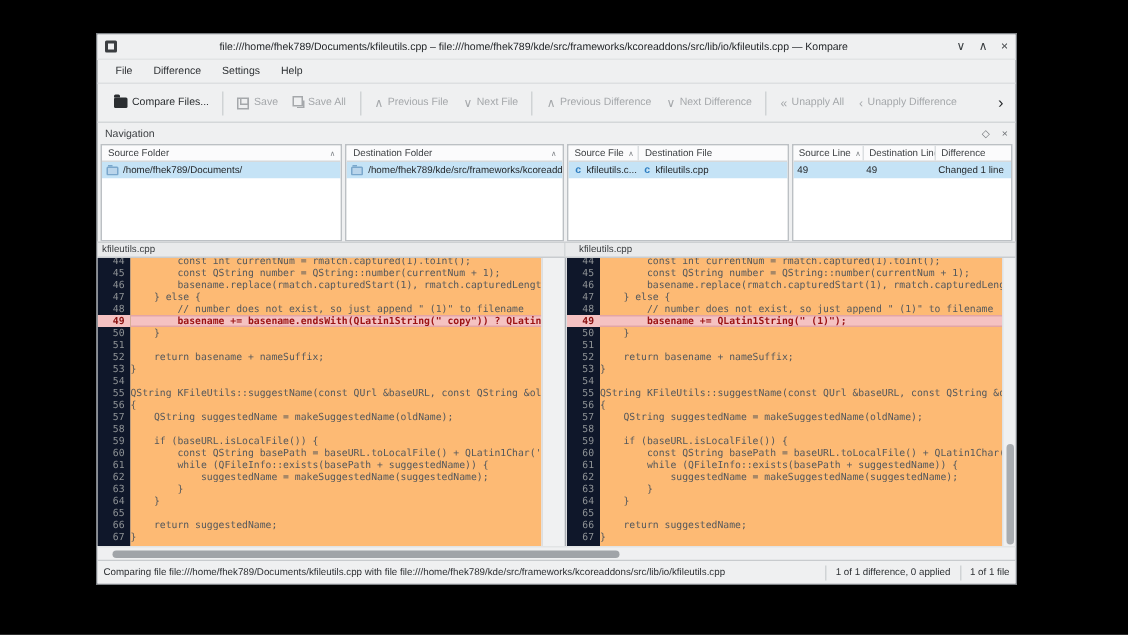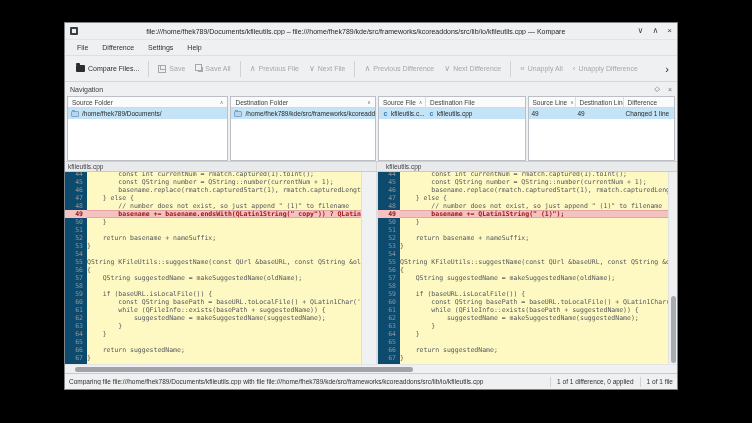--- a/index.html
+++ b/index.html
@@ -66,25 +66,25 @@
 
   
   .diff-headers { height:11px; display:flex; border-top:1px solid #cdd0d2; border-bottom:1px solid #c9cccf;
     background:#e9eaeb; flex:none; }
   .diff-htitle { font-size:6.5px; color:#3c3f42; line-height:10px; white-space:nowrap; overflow:hidden; }
   .dh-left { width:311px; padding-left:3px; }
   .dh-right { width:301px; padding-left:9px; border-left:1px solid #d5d8da; }
 
   
   .diff-body { height:192px; display:flex; flex:none; overflow:hidden; }
-  .gutter { background:#0c4a6e; overflow:hidden; flex:none; }
+  .gutter { background:#0f172a; overflow:hidden; flex:none; }
   .gutter-inner, .code-inner { margin-top:-2px; }
   .g-left { width:22px; }
   .g-right { width:23px; border-left:1px solid #dcdee0; }
-  .codecol { background:#fef9c3; overflow:hidden; flex:none; }
+  .codecol { background:#fdba74; overflow:hidden; flex:none; }
   .c-left { width:274px; }
   .c-right { width:268px; }
   .gut-line { height:8px; font:6.5px/8px "DejaVu Sans Mono", monospace; color:#8f9396;
     text-align:right; padding-right:4px; }
   .code-line { height:8px; font:6.5px/8px "DejaVu Sans Mono", monospace; color:#54585c;
     white-space:pre; overflow:hidden; }
   .gut-line.changed { background:#f5c2c2; color:#8a1010; font-weight:bold; }
   .code-line.changed { background:#f5c2c2; color:#9b1313; font-weight:bold;
     box-shadow:inset 0 1px 0 #e3a5a5, inset 0 -1px 0 #e3a5a5; }
   .mid-strip { width:16px; background:#f0f1f2; border-left:1px solid #dcdee0; border-right:1px solid #dcdee0; flex:none; }

